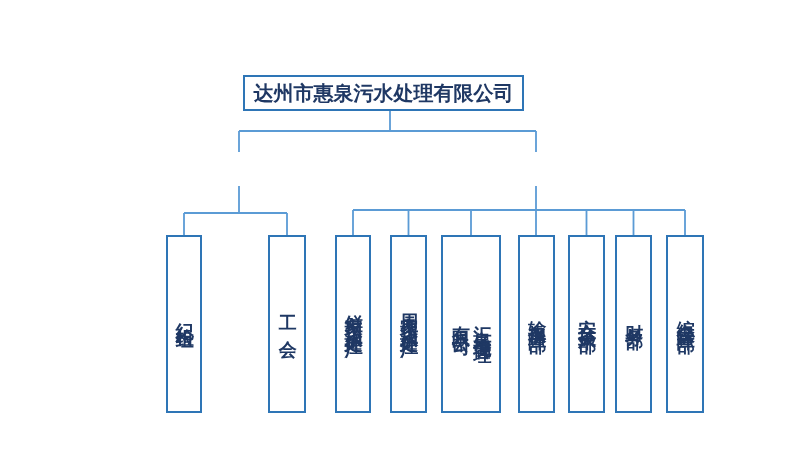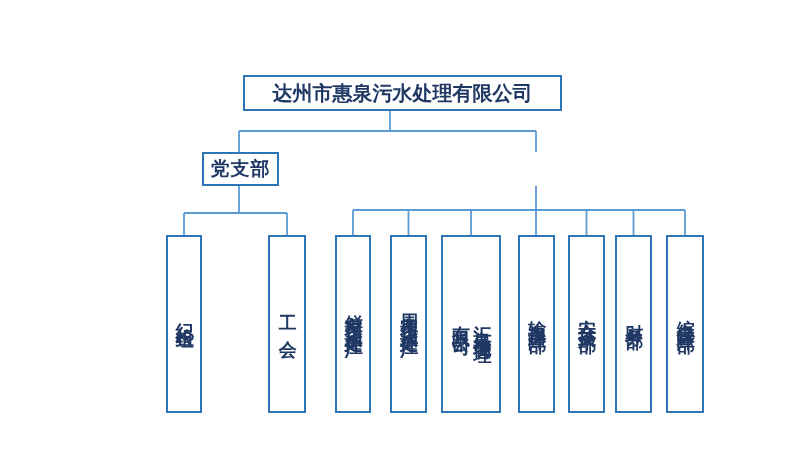--- a/index.html
+++ b/index.html
@@ -26,21 +26,21 @@
     box-sizing: border-box;
     border: 2px solid var(--border);
     background: var(--bg);
     display: flex;
     align-items: center;
     justify-content: center;
     color: var(--text);
     font-weight: 600;
     white-space: nowrap;
   }
-  #root-box  { left: 243px; top: 75px;  width: 319px; height: 36px; font-size: 20px; }
+  #root-box  { left: 243px; top: 75px;  width: 281px; height: 36px; font-size: 20px; }
   #party-box { left: 202px; top: 152px; width: 77px;  height: 34px; font-size: 19px; letter-spacing: 1px; }
   #admin-box { left: 487px; top: 152px; width: 99px;  height: 34px; font-size: 19px; letter-spacing: 1px; }
 
   .vbox {
     position: absolute;
     top: 235px;
     height: 178px;
     box-sizing: border-box;
     border: 2px solid var(--border);
     background: var(--bg);
@@ -80,23 +80,20 @@
 
     <path d="M239 186 V213 M184 213 H287 M184 213 V235 M287 213 V235" stroke="#5B9BD5" stroke-width="1.8"></path>
 
     <path d="M536 186 V210 M353 210 H685 M353 210 V235 M408.5 210 V235 M471 210 V235 M536 210 V235 M586.5 210 V235 M633.5 210 V235 M685 210 V235" stroke="#5B9BD5" stroke-width="1.8"></path>
   </svg>
 
   <div class="hbox" id="root-box">
     <span>达州市惠泉污水处理有限公司</span>
   </div>
 
-  <div class="hbox" id="party-box">
-    <span>党支部</span>
-  </div>
 
 
   <div class="vbox" id="b-jijian">
     <span class="vtext">纪检组</span>
   </div>
 
   <div class="vbox" id="b-gonghui">
     <span class="vtext">工　会</span>
   </div>
 

